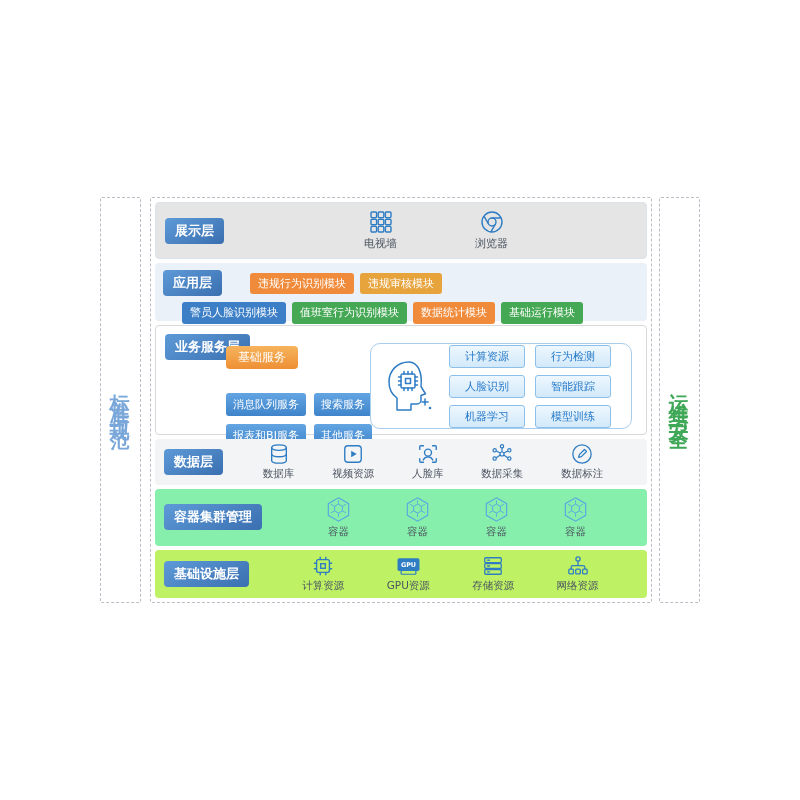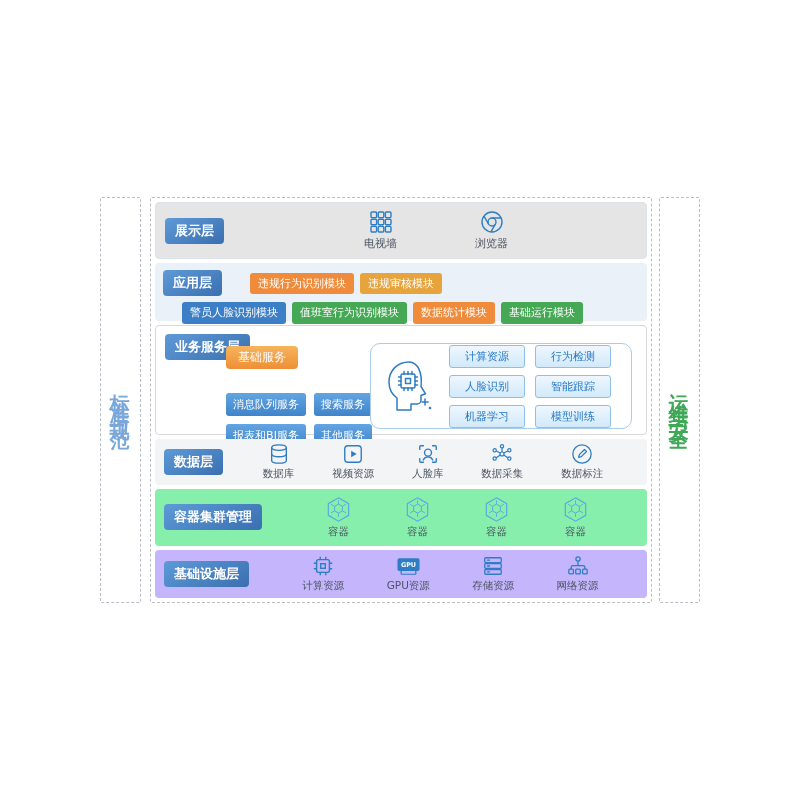--- a/index.html
+++ b/index.html
@@ -20,21 +20,21 @@
 
   
   .main { position:absolute; left:150px; top:197px; width:502px; height:406px; border:1px dashed #b9bec6;
           border-radius:2px; background:#fff; padding:4px; display:flex; flex-direction:column; gap:4px; }
   .layer { position:relative; border-radius:4px; }
   .l-presentation { height:62px; background:#e5e5e5; border:1px solid #dde3ea; }
   .l-application  { height:58px; background:#ebf1f9; padding:7px 8px; }
   .l-business     { height:118px; background:#fff; border:1px solid #d8d8d8; }
   .l-data         { height:50px; background:#f3f4f6; }
   .l-cluster      { height:62px; background:#86efac; }
-  .l-infra        { height:52px; background:#c4b5fd; }
+  .l-infra        { height:52px; background:#bef264; }
 
   .layer-label { background:linear-gradient(150deg,#5e9ad8,#3a6fb0); color:#fff; font-size:13px; font-weight:bold;
                  padding:4px 10px; border-radius:4px; white-space:nowrap; display:inline-block; }
   .layer-label.centered { position:absolute; left:9px; top:50%; transform:translateY(-50%); }
   .layer-label.top { position:absolute; left:9px; top:8px; }
 
   .item { display:flex; flex-direction:column; align-items:center; gap:2px; }
   .item-label { font-size:11px; color:#4c5561; white-space:nowrap; }
   .item-label.small { font-size:10.5px; }
 

